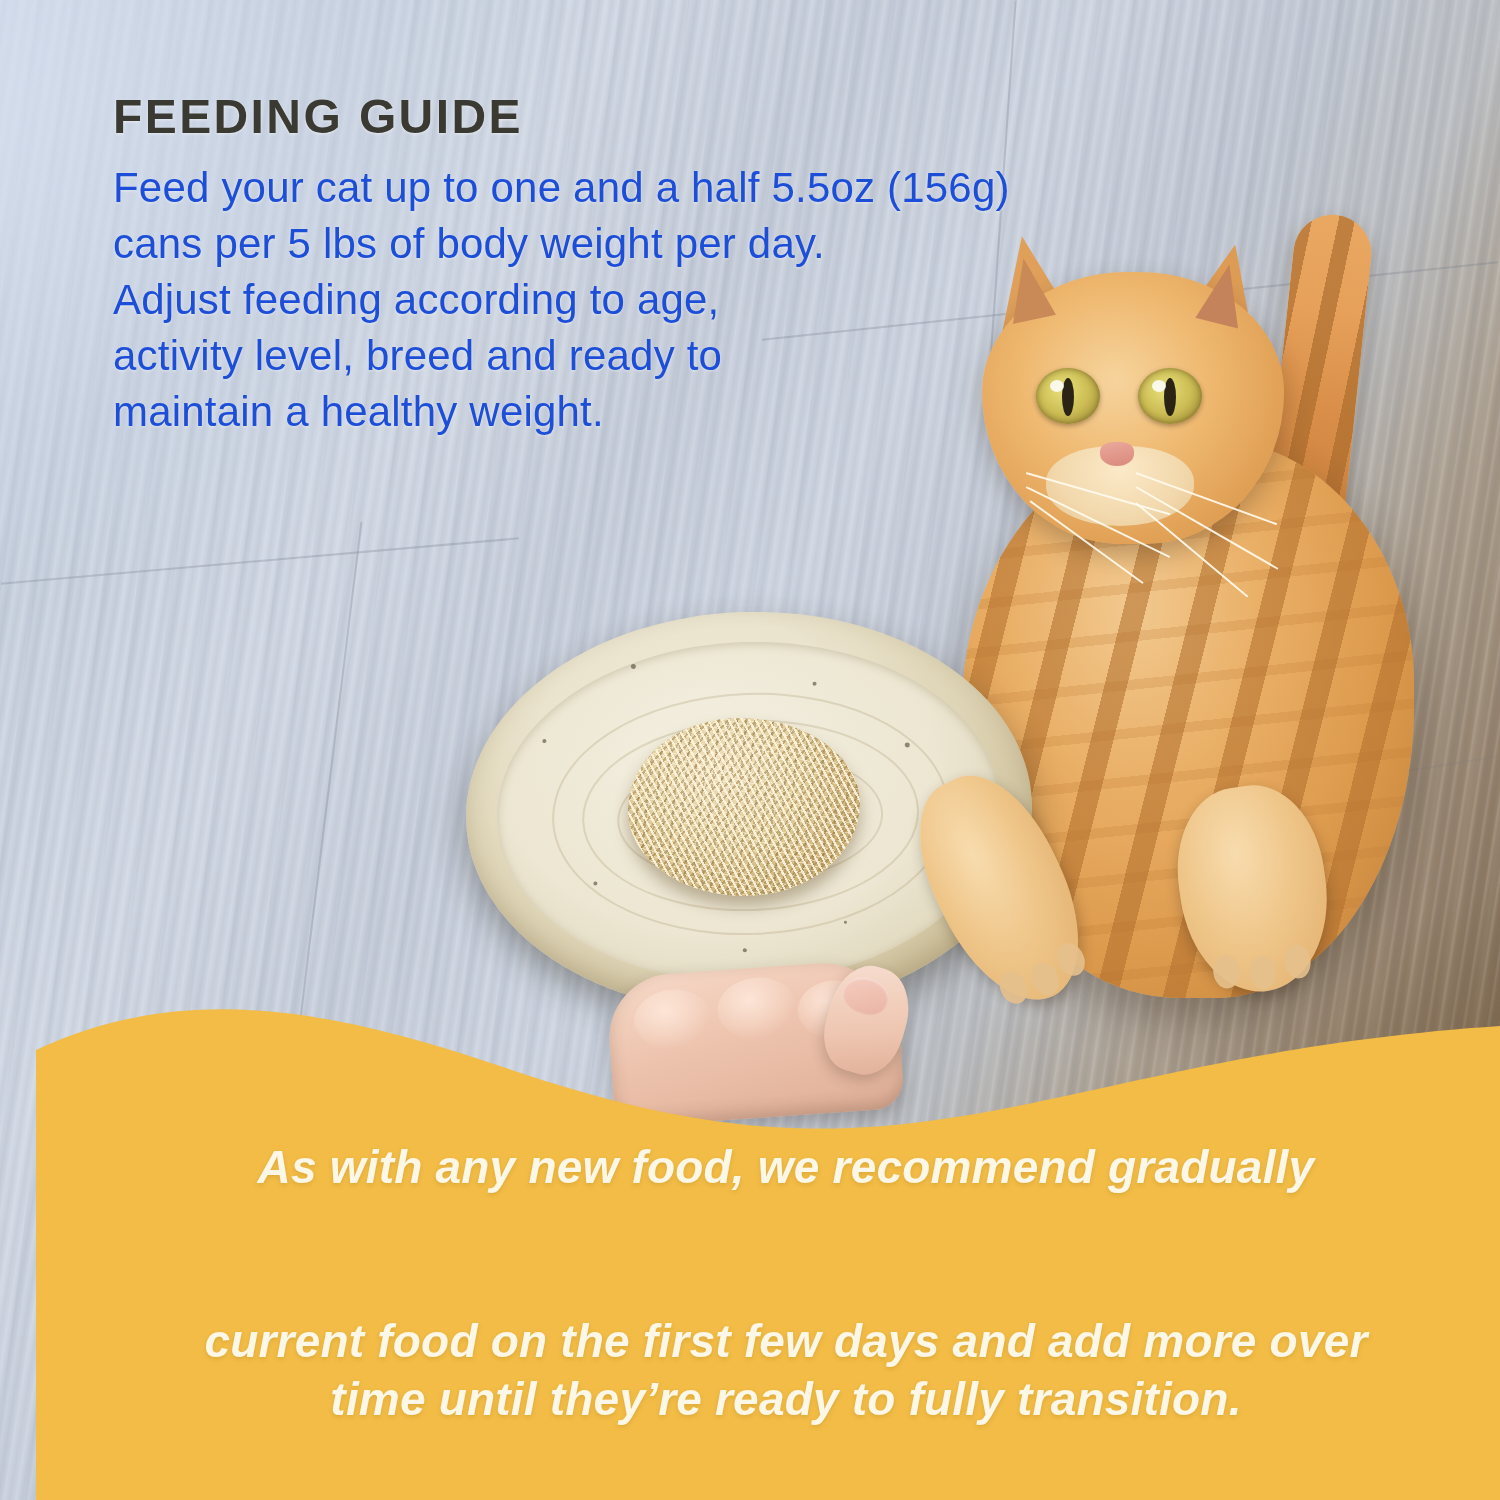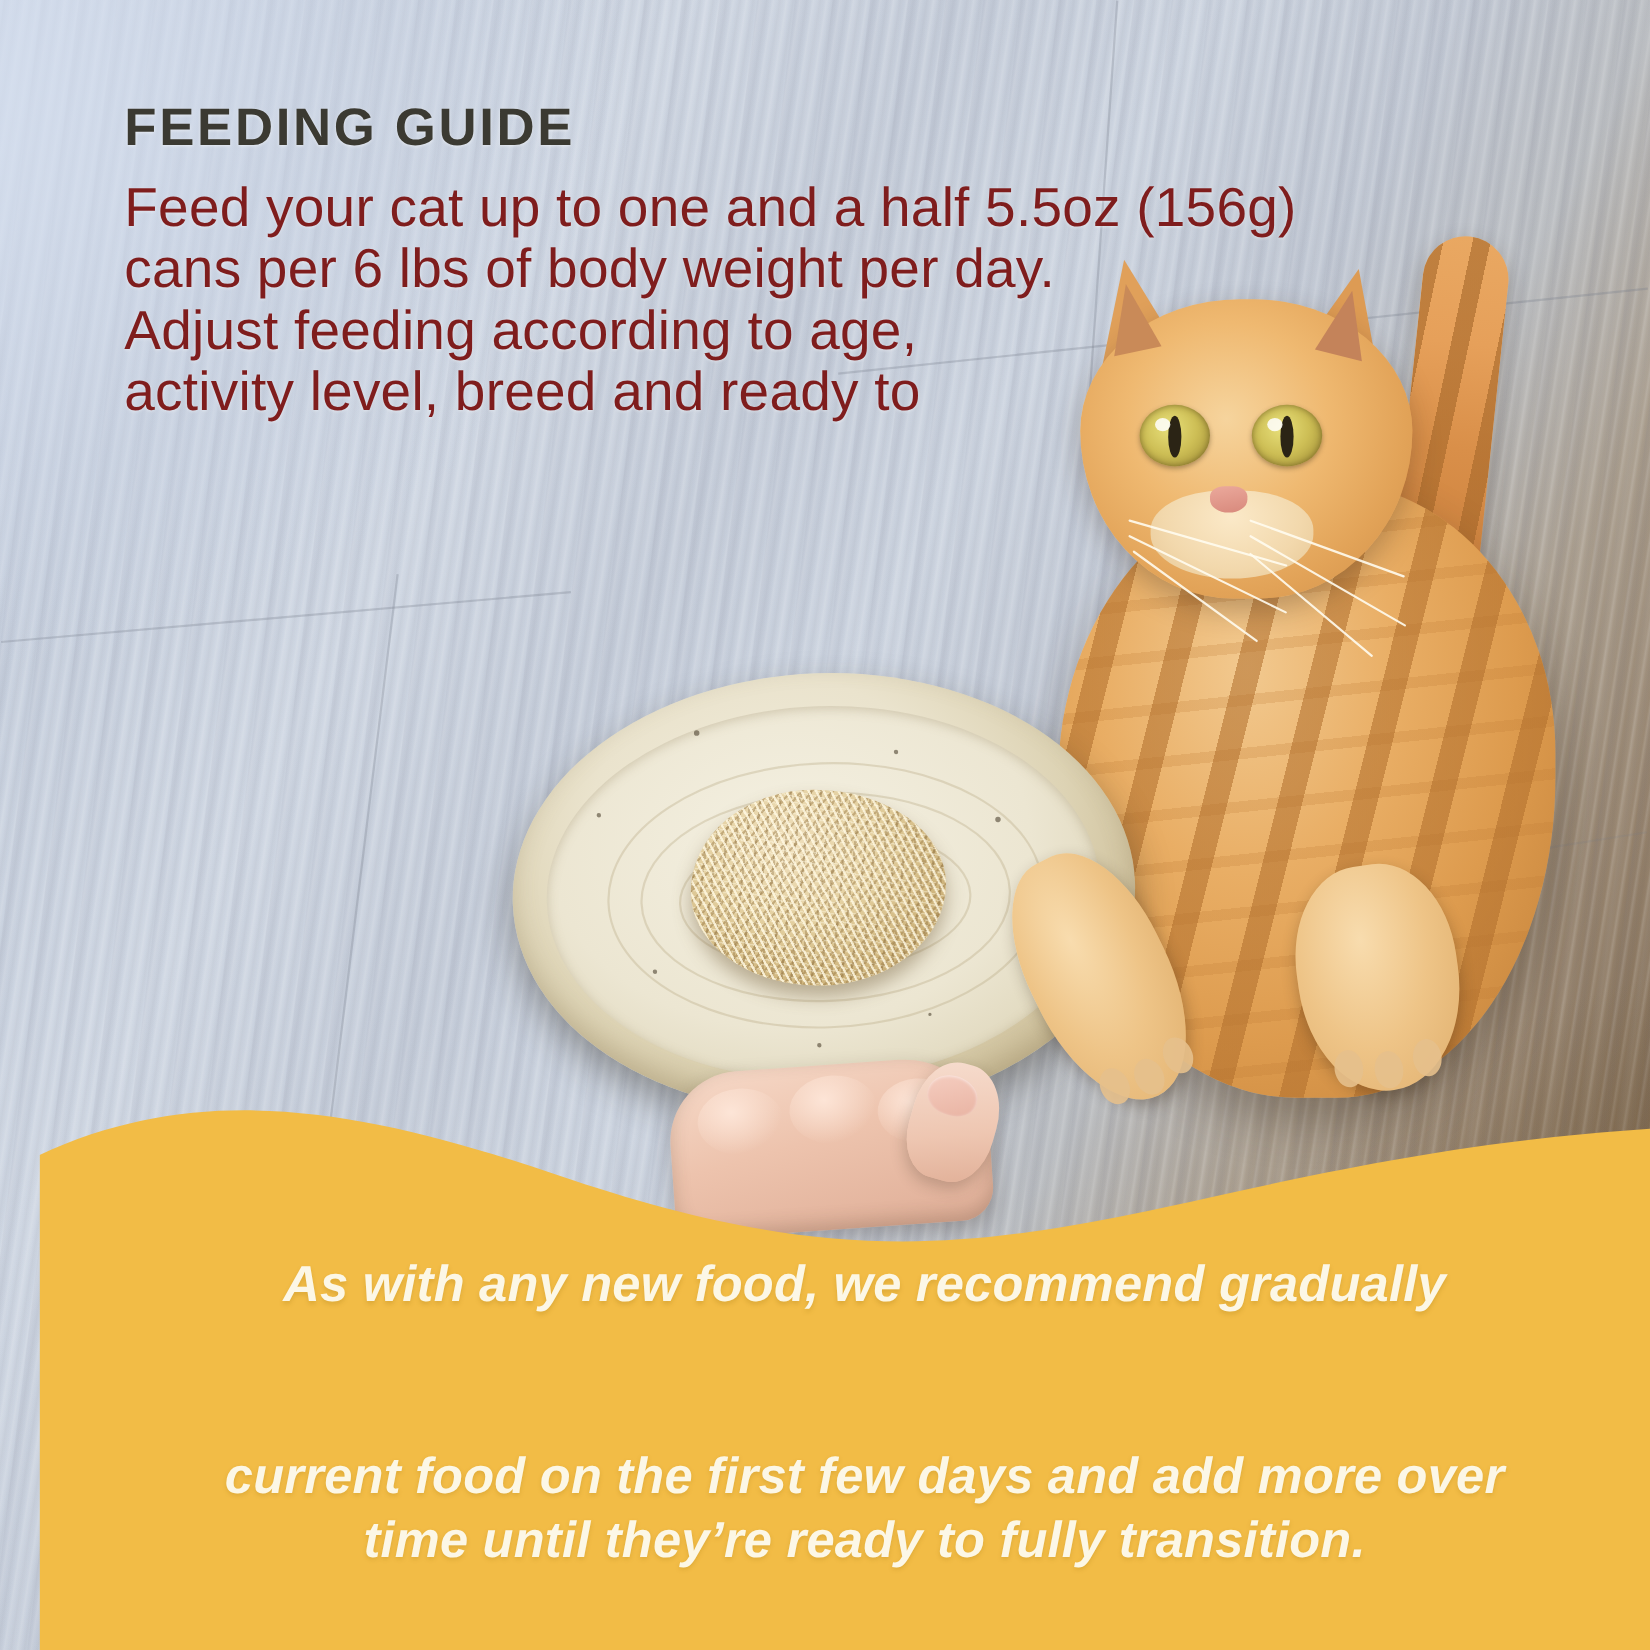--- a/index.html
+++ b/index.html
@@ -202,21 +202,21 @@
   .toe{position:absolute;bottom:8px;width:26px;height:34px;background:rgba(230,192,140,.9);border-radius:50%;}
 
   
   .head-block{position:absolute;left:113px;top:92px;width:1210px;}
   .feed-title{
     font-size:48px;font-weight:700;letter-spacing:2.4px;color:#3b3a32;
     margin:0 0 18px 0;line-height:1.04;
     text-shadow:0 1px 3px rgba(255,255,255,.55);
   }
   .feed-body{
-    font-size:50px;line-height:56px;color:#7f1d1d;font-weight:400;margin:0;
+    font-size:42px;line-height:56px;color:#1d4ed8;font-weight:400;margin:0;
     max-width:1180px;letter-spacing:.2px;
     text-shadow:0 1px 3px rgba(255,255,255,.45);
   }
 
   
   .banner{position:absolute;left:0;bottom:0;width:1500px;height:510px;margin-left:36px;}
   .banner svg{position:absolute;left:0;top:0;width:1500px;height:510px;display:block;}
   .banner-text{
     position:absolute;left:0;top:148px;width:1500px;
     text-align:center;color:#fcf7e6;
@@ -315,23 +315,24 @@
       <div class="knuckle" style="left:190px;top:18px;width:72px;height:58px;"></div>
     </div>
     <div class="thumb"></div>
     <div class="nail"></div>
   </div>
 
   <div class="head-block">
     <h1 class="feed-title">FEEDING GUIDE</h1>
     <p class="feed-body">
       <span>Feed your cat up to one and a half 5.5oz (156g)</span><br>
-      <span>cans per 6 lbs of body weight per day.</span><br>
+      <span>cans per 5 lbs of body weight per day.</span><br>
       <span>Adjust feeding according to age,</span><br>
       <span>activity level, breed and ready to</span><br>
+      <span>maintain a healthy weight.</span>
     </p>
   </div>
 
   <div class="banner">
     <svg viewBox="0 0 1500 510" preserveAspectRatio="none">
       <path d="M0,60 C 150,-10 300,20 470,78 C 640,136 760,150 900,130 C 1060,108 1220,48 1500,34 L1500,510 L0,510 Z" fill="#F2BC46"></path>
     </svg>
     <div class="banner-text">
       <span>As with any new food, we recommend gradually</span><br>
       <br>

